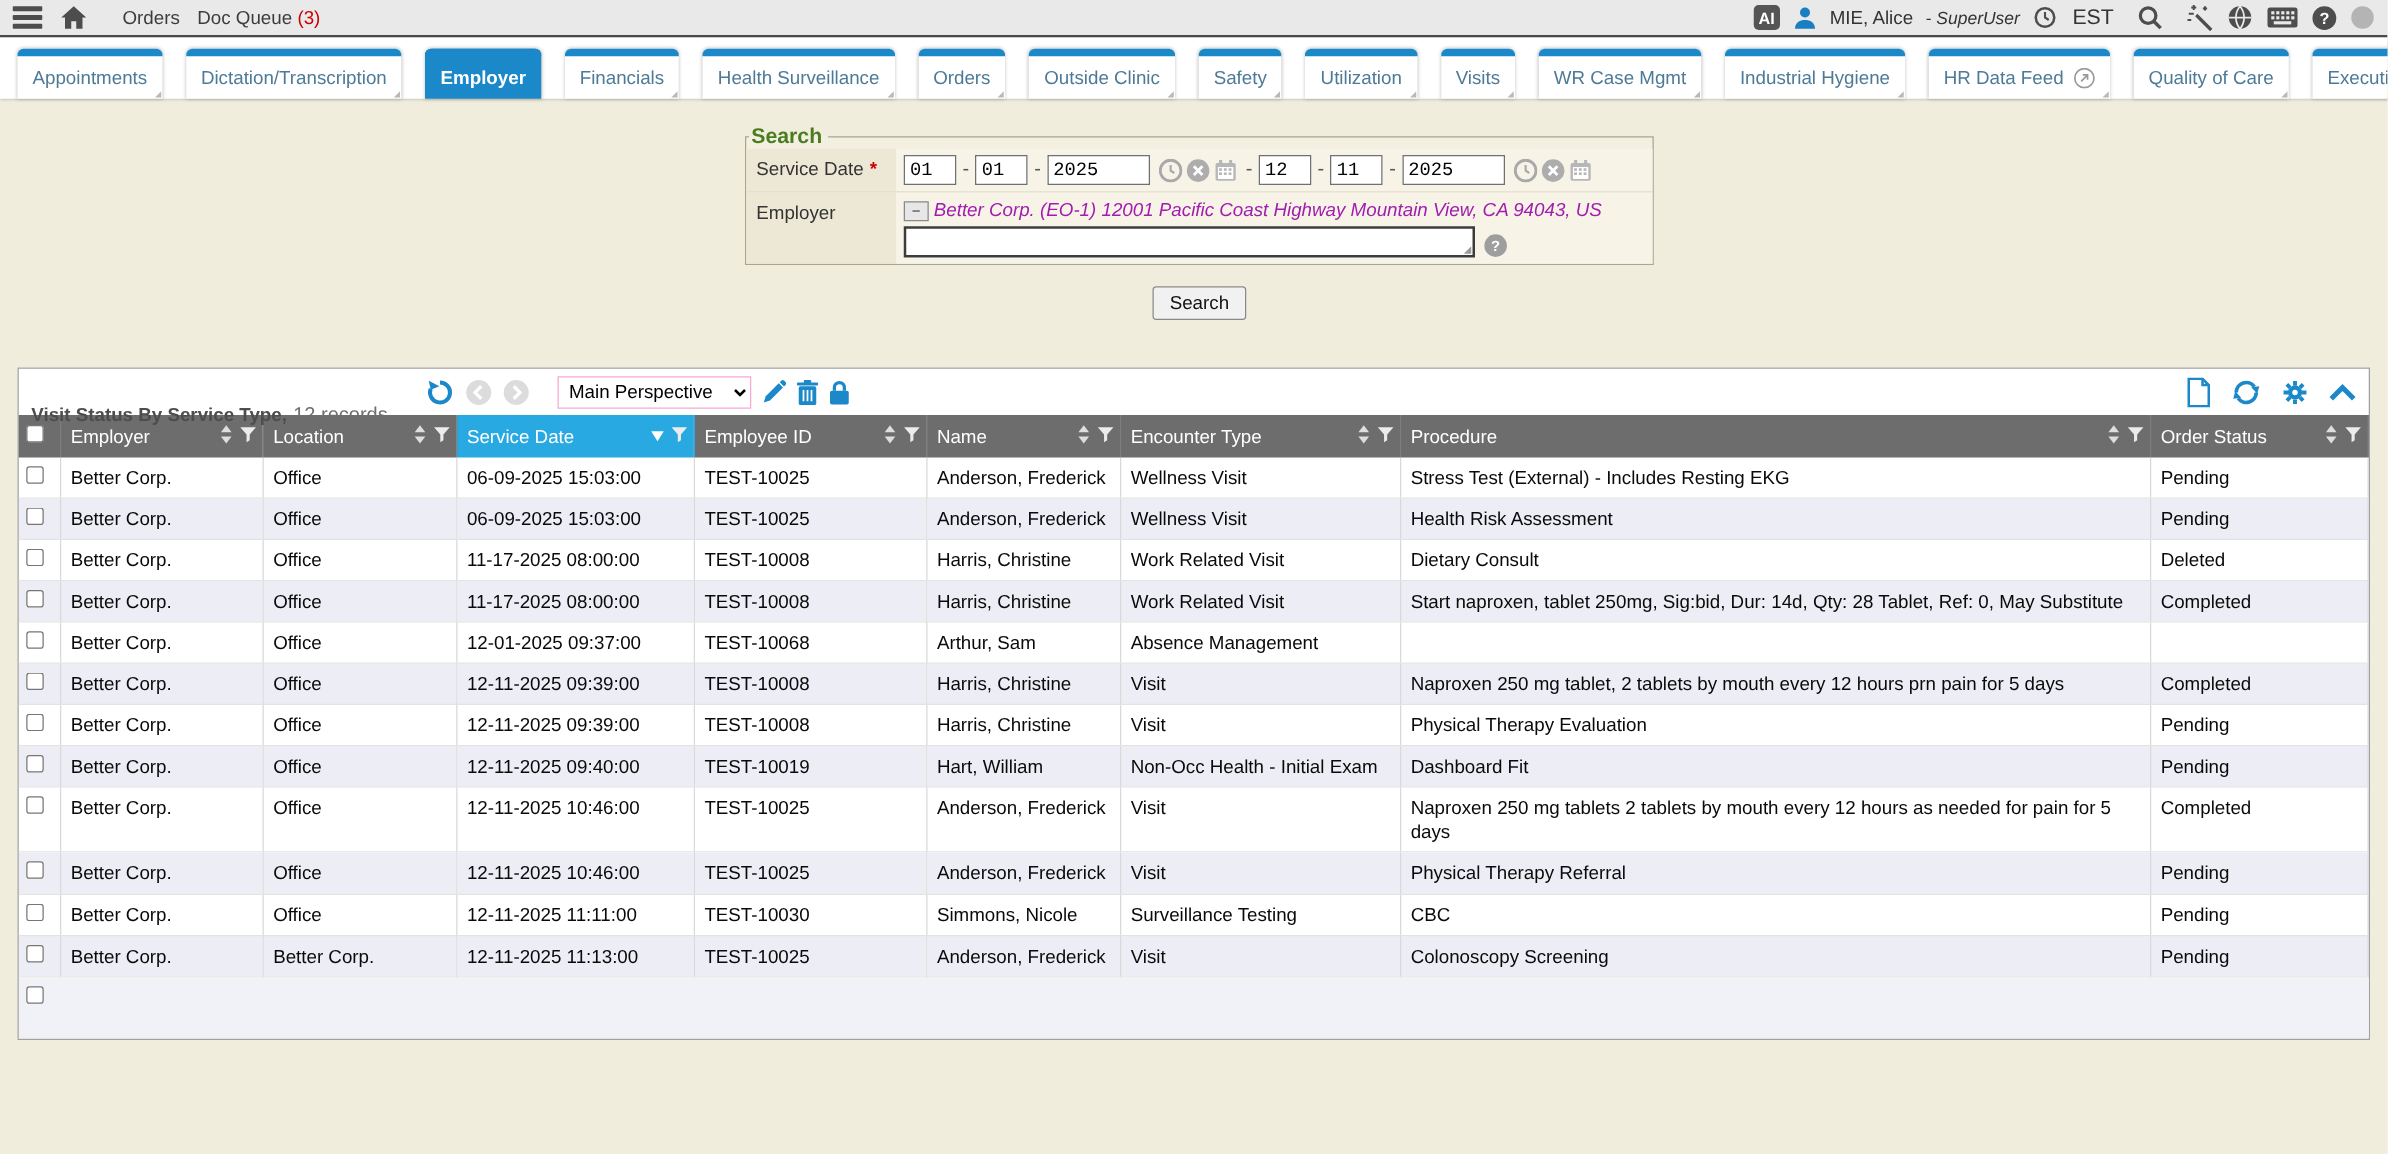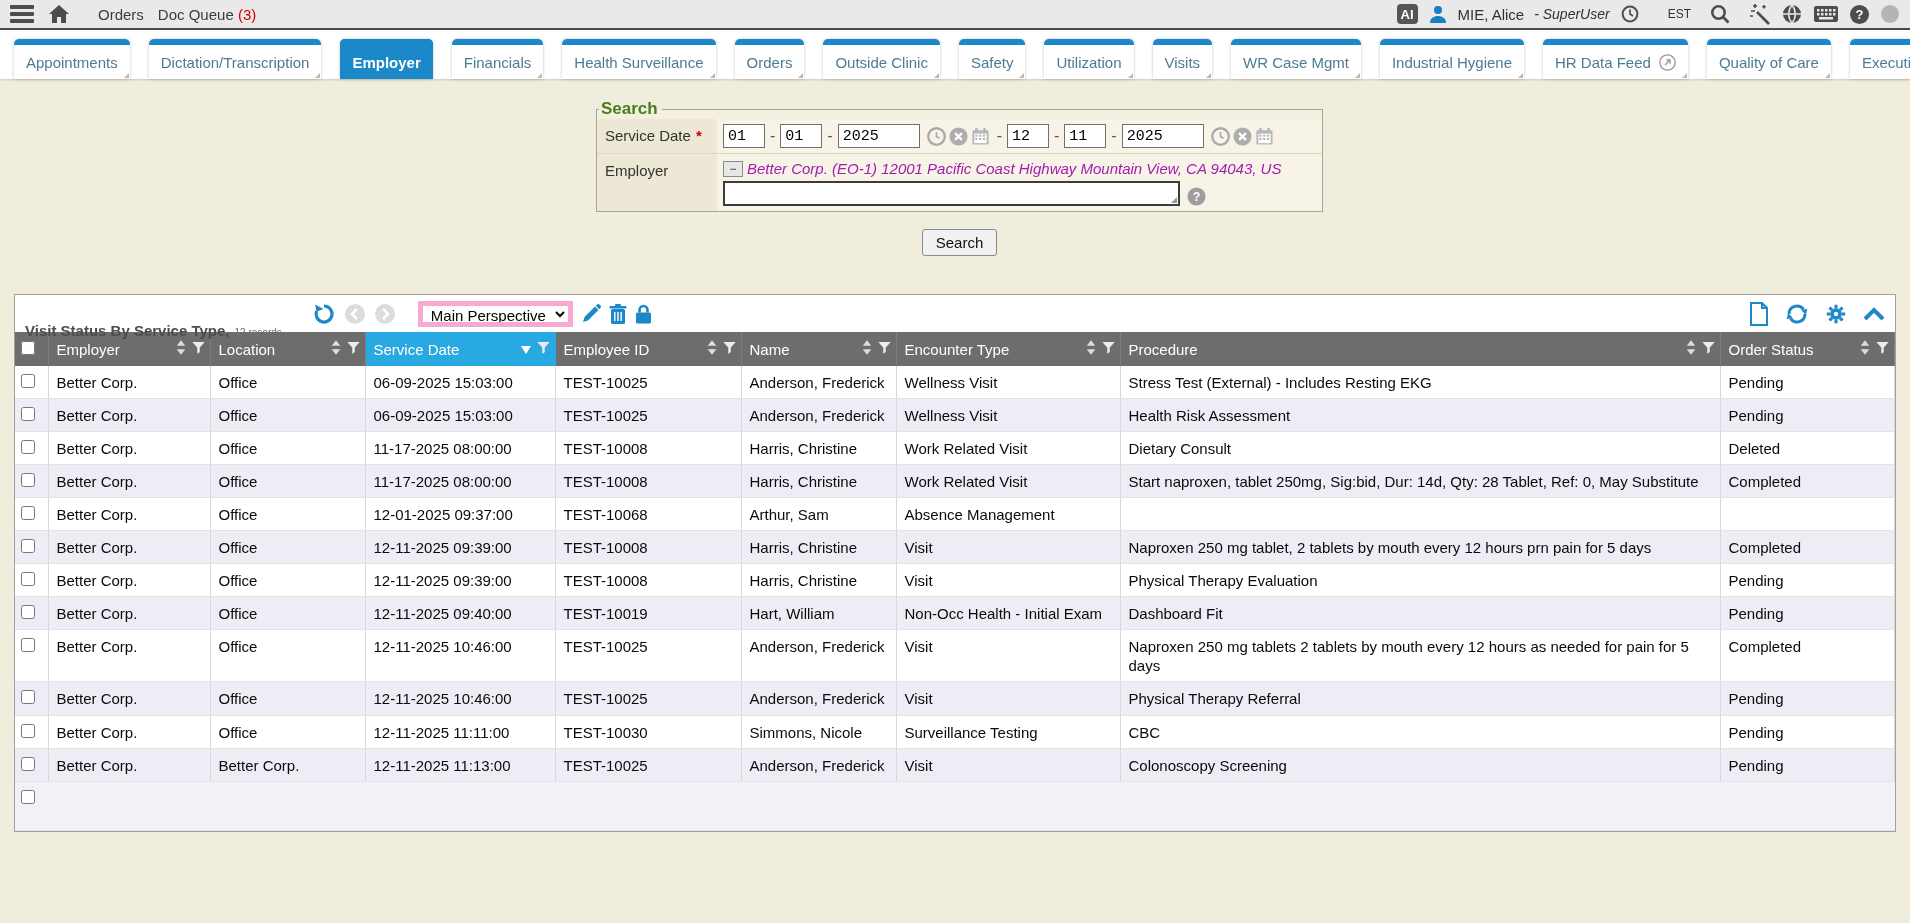--- a/index.html
+++ b/index.html
@@ -14,21 +14,21 @@
   .crumbs { display:flex; align-items:center; gap:14px; margin-left:14px;
     font-size:15px; color:#3c3c3c; }
   .crumb { cursor:pointer; }
   .badge-red { color:#c00; }
   .topbar-right { margin-left:auto; display:flex; align-items:center; gap:10px; }
   .ai-badge { background:#555; color:#fff; font-weight:bold; font-size:13px;
     border-radius:4px; padding:2px 4px; line-height:1; height:20px;
     display:flex; align-items:center; }
   .user-name { font-size:15px; color:#333; }
   .user-role { font-size:14px; color:#333; font-style:italic; }
-  .tz { font-size:12px; color:#333; margin-left:18px; }
+  .tz { font-size:17px; color:#333; margin-left:2px; }
 
   
   .tabbar { background:#fff; padding:7px 12px 0 14px; height:49px;
     display:flex; gap:19px; align-items:flex-end;
     box-shadow:0 1px 2px rgba(0,0,0,.15); position:relative; }
   .tab { height:40px; background:#fff; border-radius:5px 5px 0 0;
     box-shadow:0 0 3px rgba(0,0,0,.25); position:relative; cursor:pointer;
     display:flex; align-items:center; padding:6px 12px 0 12px;
     font-size:15px; color:#4d7a96; white-space:nowrap; }
   .tab::before { content:""; position:absolute; top:0; left:0; right:0;
@@ -70,23 +70,23 @@
   .search-btn-row { width:727px; margin-left:596px; text-align:center; margin-top:17px; }
   .search-btn { font-size:15px; color:#111; background:#f1f1f1;
     border:1px solid #8a8a8a; border-radius:3px; padding:4px 13px; cursor:pointer;
     font-family:"Liberation Sans",sans-serif; }
 
   
   .grid-wrap { margin:38px 14px 0 14px; background:#fff; border:1px solid #a0a0a0; }
   .grid-toolbar { height:37px; display:flex; align-items:center; padding:0 10px; gap:8px; }
   .grid-title-block { display:flex; align-items:baseline; gap:5px; padding-right:22px; }
   .grid-title { font-size:15px; font-weight:bold; color:#4d4d4d; }
-  .grid-count { font-size:10px; color:#6e6e6e;margin-top:38px; }
+  .grid-count { font-size:16px; color:#6e6e6e;margin-top:38px; }
   .tb-gap { width:6px; }
-  .persp-select { height:26px; font-size:15px; border:5px solid #f9a8d4;
+  .persp-select { height:26px; font-size:15px; border:1px solid #f9a8d4;
     background:#fff; padding:0 4px; min-width:155px;
     font-family:"Liberation Sans",sans-serif; }
   .grid-toolbar-right { margin-left:auto; display:flex; align-items:center; gap:16px; }
 
   table.grid { width:100%; border-collapse:collapse; table-layout:fixed; }
   thead th { background:#6d6d6d; color:#fff; font-size:15px; font-weight:normal;
     text-align:left; padding:0 4px 0 8px; height:34px; cursor:pointer;
     border-right:1px solid #7e7e7e; }
   thead th.sorted { background:#29a9e1; border-right-color:#29a9e1; }
   .th-inner { display:flex; align-items:center; }

